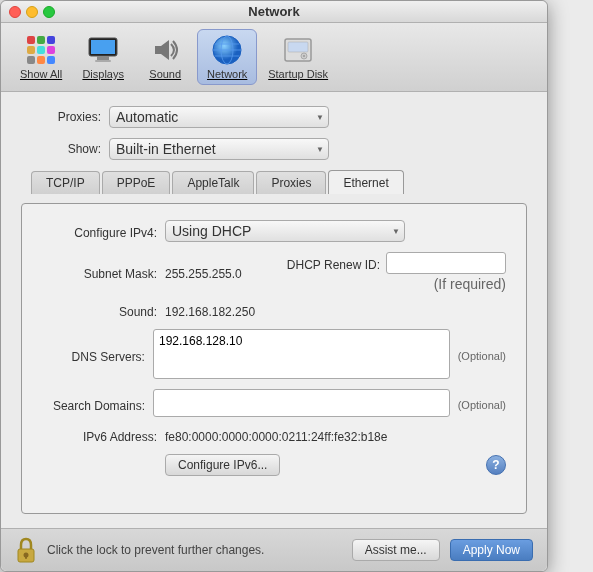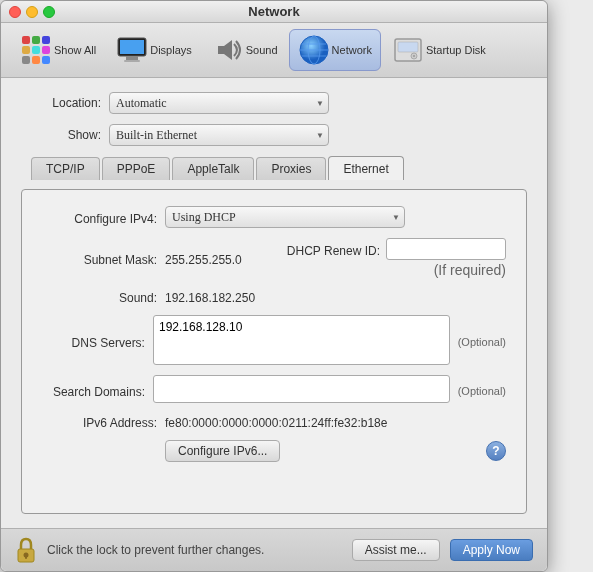--- a/index.html
+++ b/index.html
@@ -66,26 +66,28 @@
       background: linear-gradient(to bottom, #e8e8e8, #d0d0d0);
       border-bottom: 1px solid #b0b0b0;
       display: flex;
       align-items: center;
       padding: 6px 10px;
       gap: 2px;
     }
 
     .toolbar-item {
       display: flex;
+      flex-direction: column;
       align-items: center;
       padding: 4px 8px;
       border-radius: 6px;
       cursor: pointer;
       gap: 2px;
       min-width: 60px;
+      text-decoration: underline;
     }
 
     .toolbar-item.active {
       background: linear-gradient(to bottom, #c8d8f0, #a8bce0);
       border: 1px solid #8899cc;
     }
 
     .toolbar-item:not(.active) {
       border: 1px solid transparent;
     }
@@ -129,26 +131,25 @@
     .form-label.location { width: 80px; }
     .form-label.show { width: 80px; }
 
     select.dropdown {
       appearance: none;
       -webkit-appearance: none;
       background: linear-gradient(to bottom, #f8f8f8, #e0e0e0);
       border: 1px solid #aaa;
       border-radius: 4px;
       padding: 2px 20px 2px 6px;
-      font-size: 12px;
+      font-size: 14px;
       color: #333;
       position: relative;
       width: 220px;
       height: 22px;
-      font-family: Liberation Serif, serif;
     }
 
     .dropdown-wrapper {
       position: relative;
       display: inline-block;
     }
 
     .dropdown-wrapper::after {
       content: '▼';
       font-size: 8px;
@@ -428,21 +429,21 @@
           <circle cx="22" cy="22" r="1" fill="#999"></circle>
         </svg>
       </div>
       <span class="toolbar-label">Startup Disk</span>
     </div>
   </div>
 
   <div class="content">
 
     <div class="form-row">
-      <span class="form-label location">Location:</span>
+      <span class="form-label location">Proxies:</span>
       <div class="dropdown-wrapper">
         <select class="dropdown">
           <option>Automatic</option>
         </select>
       </div>
     </div>
 
     <div class="form-row">
       <span class="form-label show">Show:</span>
       <div class="dropdown-wrapper">

